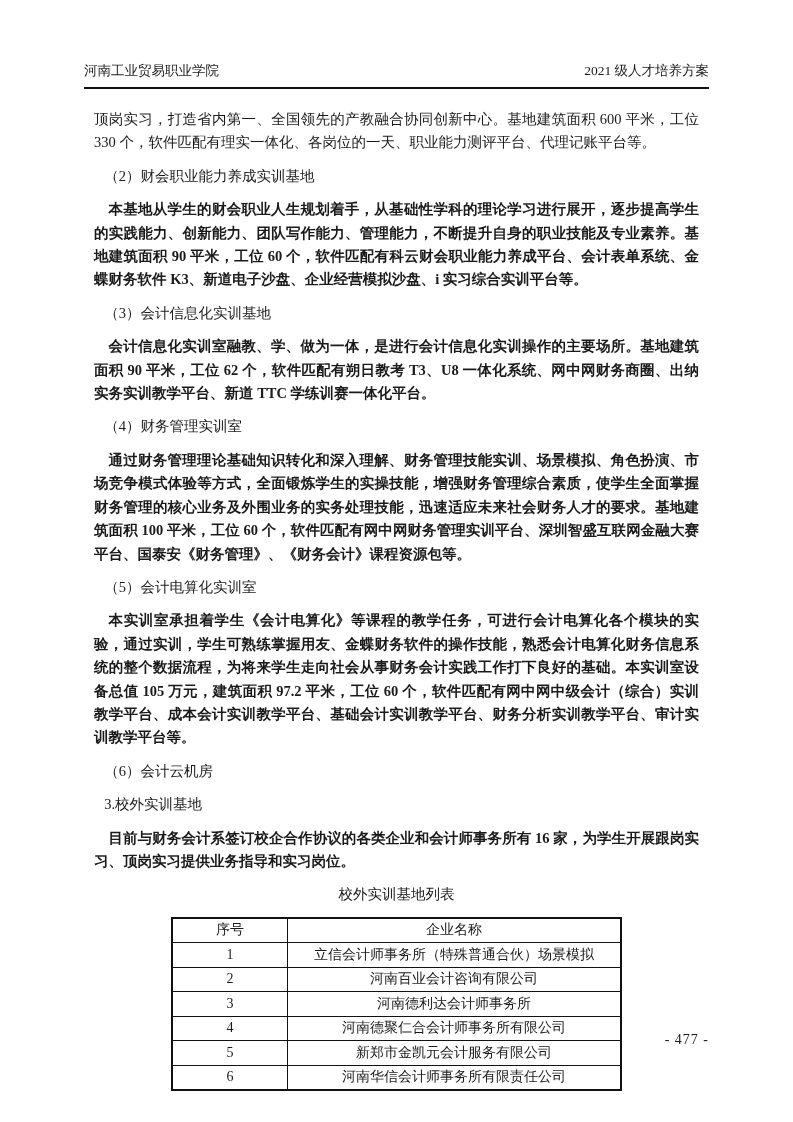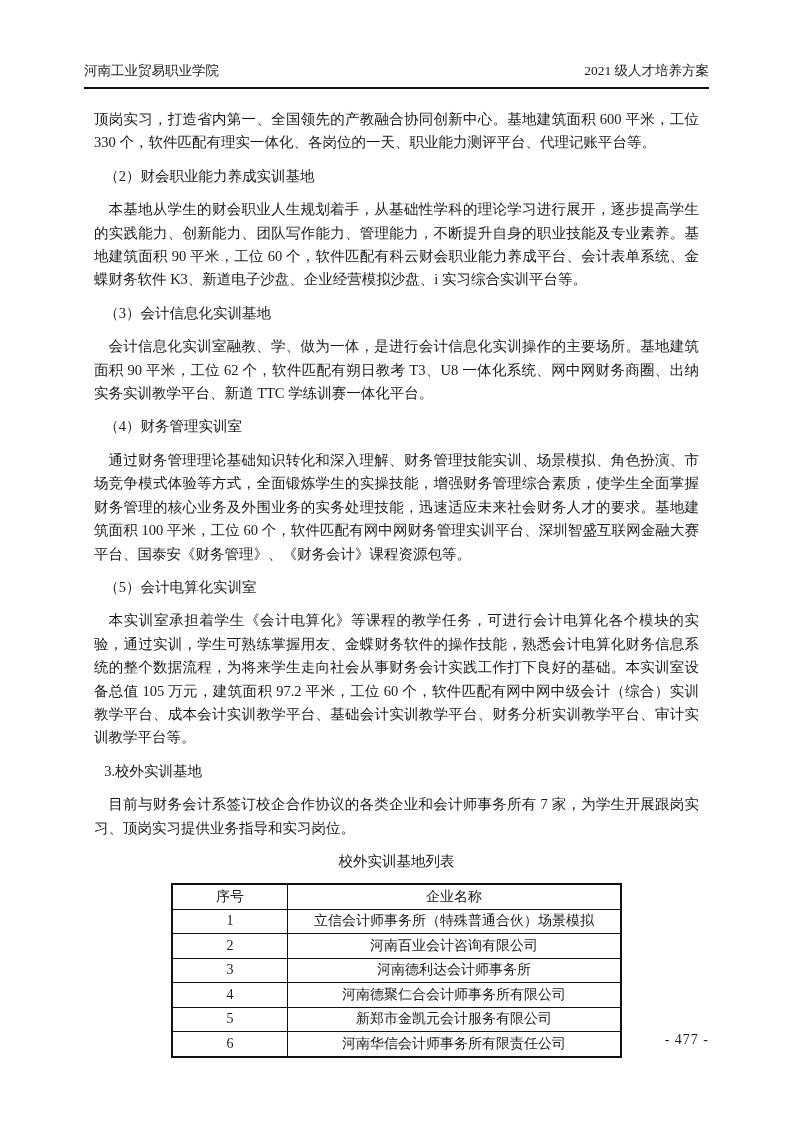--- a/index.html
+++ b/index.html
@@ -21,21 +21,21 @@
   }
   .content {
     position:absolute;
     left:84px; right:84px; top:98px;
     font-size:14.5px;
     line-height:23.4px;
     text-align:justify;
   }
   .content p { margin:10px; }
   p.cont   { text-indent:0; }
-  p.para   { text-indent:1em; }
+  p.para   { text-indent:1em;font-weight:bold; }
   p.heading{ text-indent:0.7em; }
   .table-title {
     text-align:center;
     margin:13px 0 4px 0;
     text-indent:0;
   }
   table.bases {
     border-collapse:collapse;
     margin:4px auto;
     width:451px;
@@ -72,22 +72,23 @@
   <div class="content">
     <p class="cont">顶岗实习，打造省内第一、全国领先的产教融合协同创新中心。基地建筑面积 600 平米，工位 330 个，软件匹配有理实一体化、各岗位的一天、职业能力测评平台、代理记账平台等。</p>
     <p class="heading">（2）财会职业能力养成实训基地</p>
     <p class="para">本基地从学生的财会职业人生规划着手，从基础性学科的理论学习进行展开，逐步提高学生的实践能力、创新能力、团队写作能力、管理能力，不断提升自身的职业技能及专业素养。基地建筑面积 90 平米，工位 60 个，软件匹配有科云财会职业能力养成平台、会计表单系统、金蝶财务软件 K3、新道电子沙盘、企业经营模拟沙盘、i 实习综合实训平台等。</p>
     <p class="heading">（3）会计信息化实训基地</p>
     <p class="para">会计信息化实训室融教、学、做为一体，是进行会计信息化实训操作的主要场所。基地建筑面积 90 平米，工位 62 个，软件匹配有朔日教考 T3、U8 一体化系统、网中网财务商圈、出纳实务实训教学平台、新道 TTC 学练训赛一体化平台。</p>
     <p class="heading">（4）财务管理实训室</p>
     <p class="para">通过财务管理理论基础知识转化和深入理解、财务管理技能实训、场景模拟、角色扮演、市场竞争模式体验等方式，全面锻炼学生的实操技能，增强财务管理综合素质，使学生全面掌握财务管理的核心业务及外围业务的实务处理技能，迅速适应未来社会财务人才的要求。基地建筑面积 100 平米，工位 60 个，软件匹配有网中网财务管理实训平台、深圳智盛互联网金融大赛平台、国泰安《财务管理》、《财务会计》课程资源包等。</p>
     <p class="heading">（5）会计电算化实训室</p>
     <p class="para">本实训室承担着学生《会计电算化》等课程的教学任务，可进行会计电算化各个模块的实验，通过实训，学生可熟练掌握用友、金蝶财务软件的操作技能，熟悉会计电算化财务信息系统的整个数据流程，为将来学生走向社会从事财务会计实践工作打下良好的基础。本实训室设备总值 105 万元，建筑面积 97.2 平米，工位 60 个，软件匹配有网中网中级会计（综合）实训教学平台、成本会计实训教学平台、基础会计实训教学平台、财务分析实训教学平台、审计实训教学平台等。</p>
+    <p class="heading">（6）会计云机房</p>
     <p class="heading">3.校外实训基地</p>
-    <p class="para">目前与财务会计系签订校企合作协议的各类企业和会计师事务所有 7 家，为学生开展跟岗实习、顶岗实习提供业务指导和实习岗位。</p>
+    <p class="para">目前与财务会计系签订校企合作协议的各类企业和会计师事务所有 16 家，为学生开展跟岗实习、顶岗实习提供业务指导和实习岗位。</p>
 
     <p class="table-title">校外实训基地列表</p>
 
     <table class="bases">
       <tbody>
         <tr>
           <td class="col-num">序号</td>
           <td>企业名称</td>
         </tr>
         <tr>

